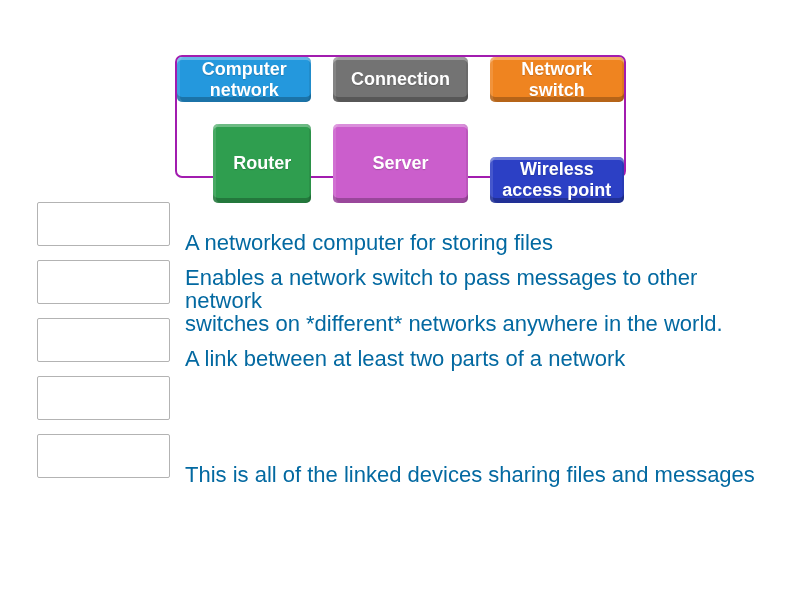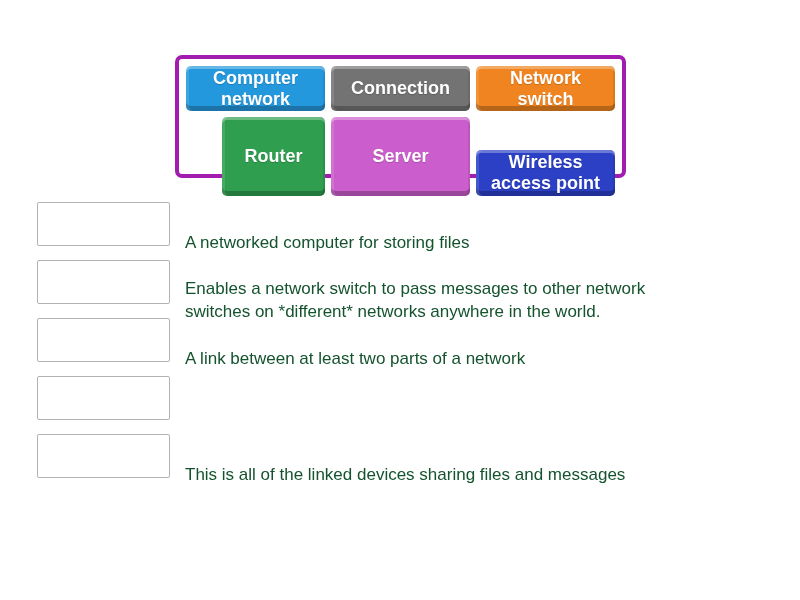--- a/index.html
+++ b/index.html
@@ -10,27 +10,26 @@
     overflow: hidden;
     position: relative;
   }
 
   
   .tile-panel {
     position: absolute;
     left: 175px; top: 55px;
     width: 451px; height: 123px;
     background: #ffffff;
-    border: 4px solid #a21caf;
+    border: 2px solid #a21caf;
     border-radius: 7px;
     display: grid;
     grid-template-columns: repeat(3, 1fr);
     grid-template-rows: repeat(2, 1fr);
-    gap: 6px;
-    padding: 7px;
+    gap: 22px;
   }
   .tile {
     border-radius: 5px;
     display: flex;
     align-items: center;
     justify-content: center;
     text-align: center;
     color: #ffffff;
     font-weight: bold;
     font-size: 18px;
@@ -60,23 +59,23 @@
   .answer-slot {
     width: 133px;
     height: 44px;
     flex: 0 0 133px;
     background: #ffffff;
     border: 1px solid #b3b3b3;
     border-radius: 2px;
   }
   .definition {
     margin-left: 15px;
-    font-size: 17px;
+    font-size: 22px;
     line-height: 23px;
-    color: #14532d;
+    color: #0369a1;
     white-space: pre-line;
     margin-top: 36px;
   }
 </style>
 </head>
 <body>
 
 <div class="tile-panel">
   <div class="tile" style="background-color: rgb(36, 152, 221);">Computer
 network</div>

